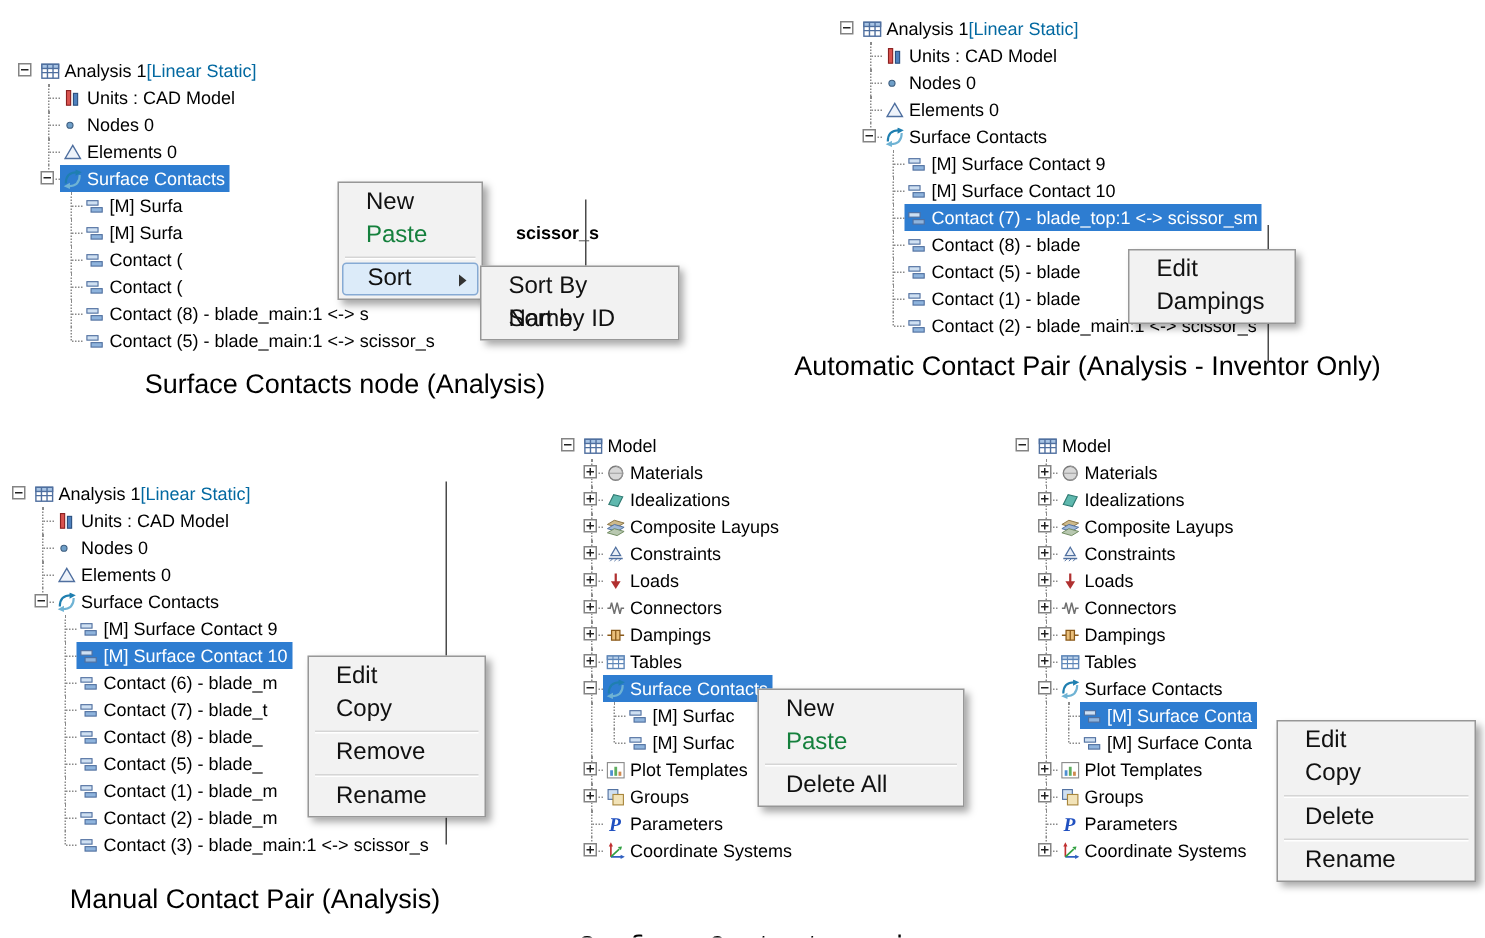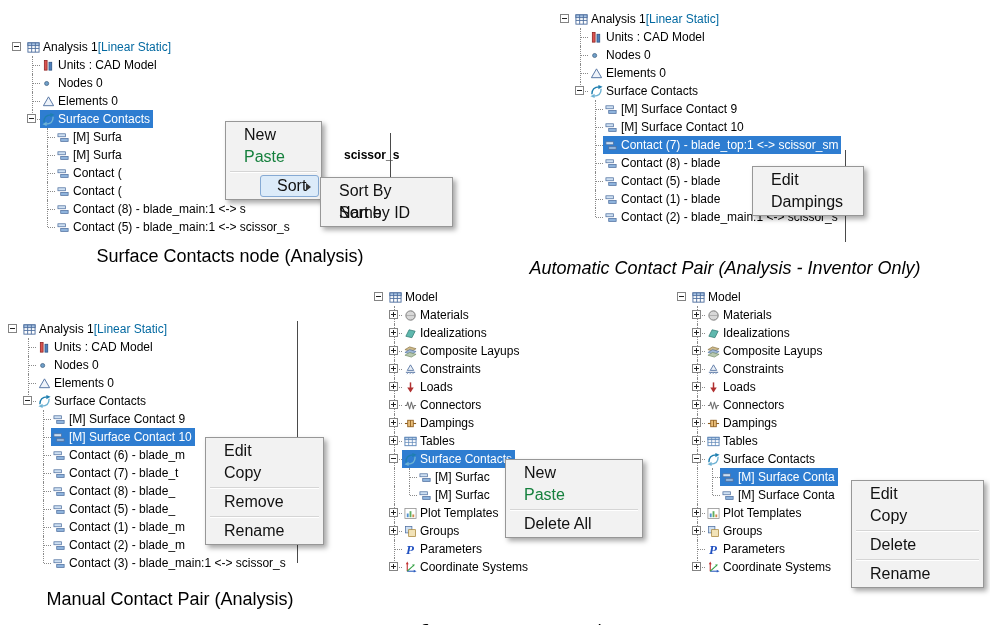--- a/index.html
+++ b/index.html
@@ -24,21 +24,21 @@
   .ticon { width: 14px; height: 14px; flex: 0 0 14px; margin-right: 3px; display: inline-flex; align-items: center; justify-content: center; }
   .ticon svg { display: block; }
   .tlabel { color: #000; }
   .tlabel2 { color: #0369a1; }
   .picon { font-family: "Liberation Serif", serif; font-style: italic; font-weight: bold; font-size: 13px; color: #2050c0; line-height: 13px; }
 
   
   .menu { position: absolute; background: #f2f2f2; border: 1px solid #979797; box-shadow: 3px 3px 5px rgba(0,0,0,0.35); padding: 2px; z-index: 10; font-size: 16px; }
   .mi { position: relative; height: 22px; line-height: 22px; padding: 0 22px 0 16px; color: #111; }
   .mi.dis { color: #15803d; }
-  .mi.hl { background: #dcebf9; border: 1px solid #86aad4; border-radius: 3px; height: 22px; line-height: 20px; margin-left: 32px; }
+  .mi.hl { background: #dcebf9; border: 1px solid #86aad4; border-radius: 3px; height: 22px; line-height: 20px; }
   .msep { height: 1px; background: #d5d5d5; margin: 3px 2px; box-shadow: 0 1px 0 #ffffff; }
   .subarrow { position: absolute; right: 7px; top: 7px; width: 0; height: 0; border-left: 5px solid #333; border-top: 4px solid transparent; border-bottom: 4px solid transparent; }
 
   
   .clipline { position: absolute; width: 1px; background: #4a4a4a; z-index: 5; }
   .fragment { position: absolute; font-size: 12px; height: 18px; line-height: 18px; color: #000; z-index: 4; }
   .caption { position: absolute; font-size: 18px; color: #000; text-align: center; }
 </style>
 </head>
 <body>
@@ -387,21 +387,21 @@
           </span>
           <span class="tlabel">Contact (2) - blade_main:1 &lt;-&gt; scissor_s</span>
         </span>
       </div>
     </div>
   <div class="clipline" style="left:845px; top:150px; height:92px;"></div>
   <div class="menu" style="left:752px; top:166px; width:112px;">
       <div class="mi"><span class="milabel">Edit</span></div>
       <div class="mi"><span class="milabel">Dampings</span></div>
     </div>
-  <div class="caption" style="left:495px; top:258px; width:460px;font-style:italic;">Automatic Contact Pair (Analysis - Inventor Only)</div>
+  <div class="caption" style="left:495px; top:234px; width:460px;">Automatic Contact Pair (Analysis - Inventor Only)</div>
 
   <div class="tree" style="left:6px; top:320px; width:291px; height:256px;">
       <div class="trow">
         <span class="tcell">
           <span class="exp minus"></span>
         </span>
         <span class="tcontent">
           <span class="ticon">
             <svg viewBox="0 0 14 14" width="13" height="13">
               <rect x="1" y="2" width="12" height="10" fill="#fff" stroke="#4f6f9f"></rect>

